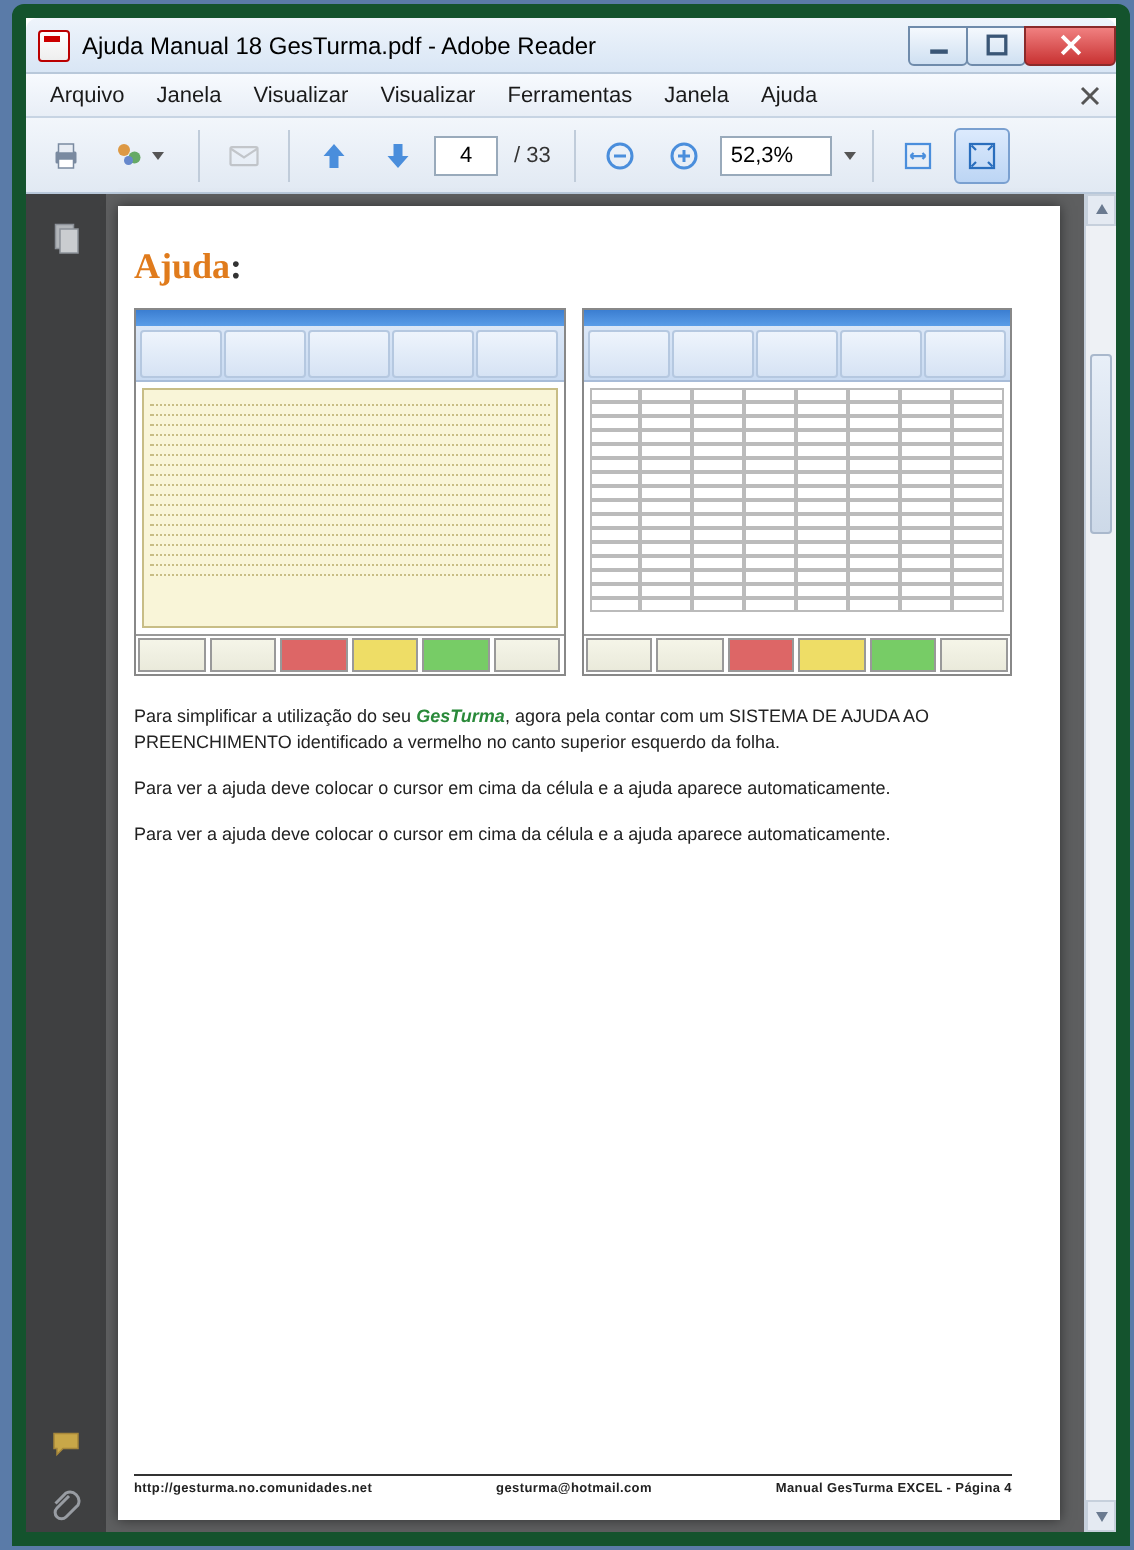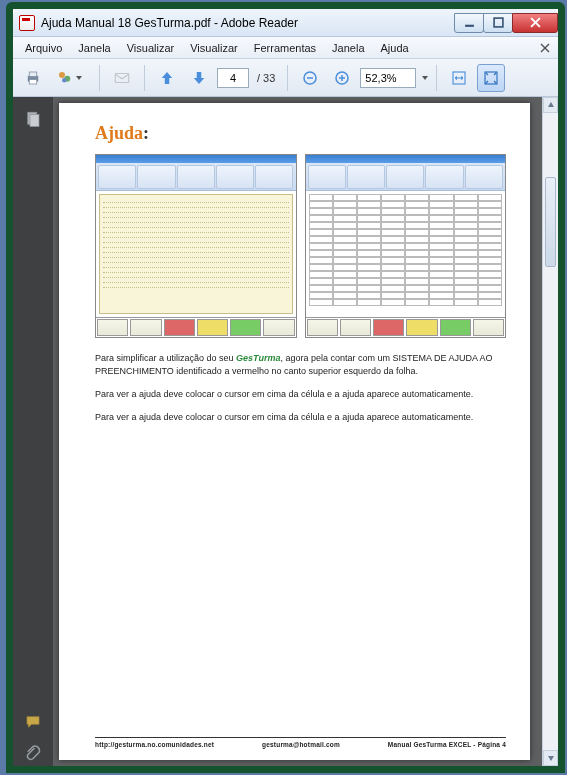--- a/index.html
+++ b/index.html
@@ -32,21 +32,21 @@
   .tb-btn.marquee { border:1px solid #7aa0d0; background: linear-gradient(#dceafd,#bcd5f4); }
   .caret { width:0;height:0;border-left:3px solid transparent;border-right:3px solid transparent;border-top:4px solid #555; }
   
   .content { flex: 1; display: flex; background: #5e5f60; position: relative; }
   .sidebar { width: 40px; background: #3f4041; display:flex; flex-direction:column; align-items:center; padding-top:10px; gap: 8px; }
   .side-icon { width: 24px; height: 24px; display:flex; align-items:center; justify-content:center; opacity:0.85; }
   .side-icon svg { width:18px; height:18px; }
   .side-spacer { flex:1; }
   
   .doc-area { flex:1; background:#5e5f60; padding: 6px 12px 6px 6px; position:relative; display:flex; }
-  .page { background:#fff; flex:1; box-shadow: 0 0 6px rgba(0,0,0,0.5); padding: 20px 24px 12px 36px; display:flex; flex-direction:column; overflow:hidden; }
+  .page { background:#fff; flex:1; box-shadow: 0 0 6px rgba(0,0,0,0.5); padding: 20px 24px 12px 8px; display:flex; flex-direction:column; overflow:hidden; }
   .scrollbar { width: 16px; background: #eef1f5; border-left:1px solid #c6d0dc; position:relative; }
   .scroll-arrow { height:16px; background:#e4eaf2; display:flex; align-items:center; justify-content:center; border:1px solid #c6d0dc; }
   .scroll-thumb { position:absolute; left:2px; right:2px; top:80px; height:90px; background: linear-gradient(#e8eff8,#cdd9e8); border:1px solid #a9b8cc; border-radius:2px; }
   
   .page h1 { color:#e07b1c; font-family: Georgia, serif; font-size: 18px; font-weight:bold; margin-bottom: 10px; }
   .page h1 .colon { color:#333; }
   
   .screens { display:flex; gap:8px; margin-bottom:14px; }
   .screen { flex:1; border:1px solid #888; background:#fff; }
   .screen-top { height:8px; background: linear-gradient(#3b7ed1,#5a9de8); }

